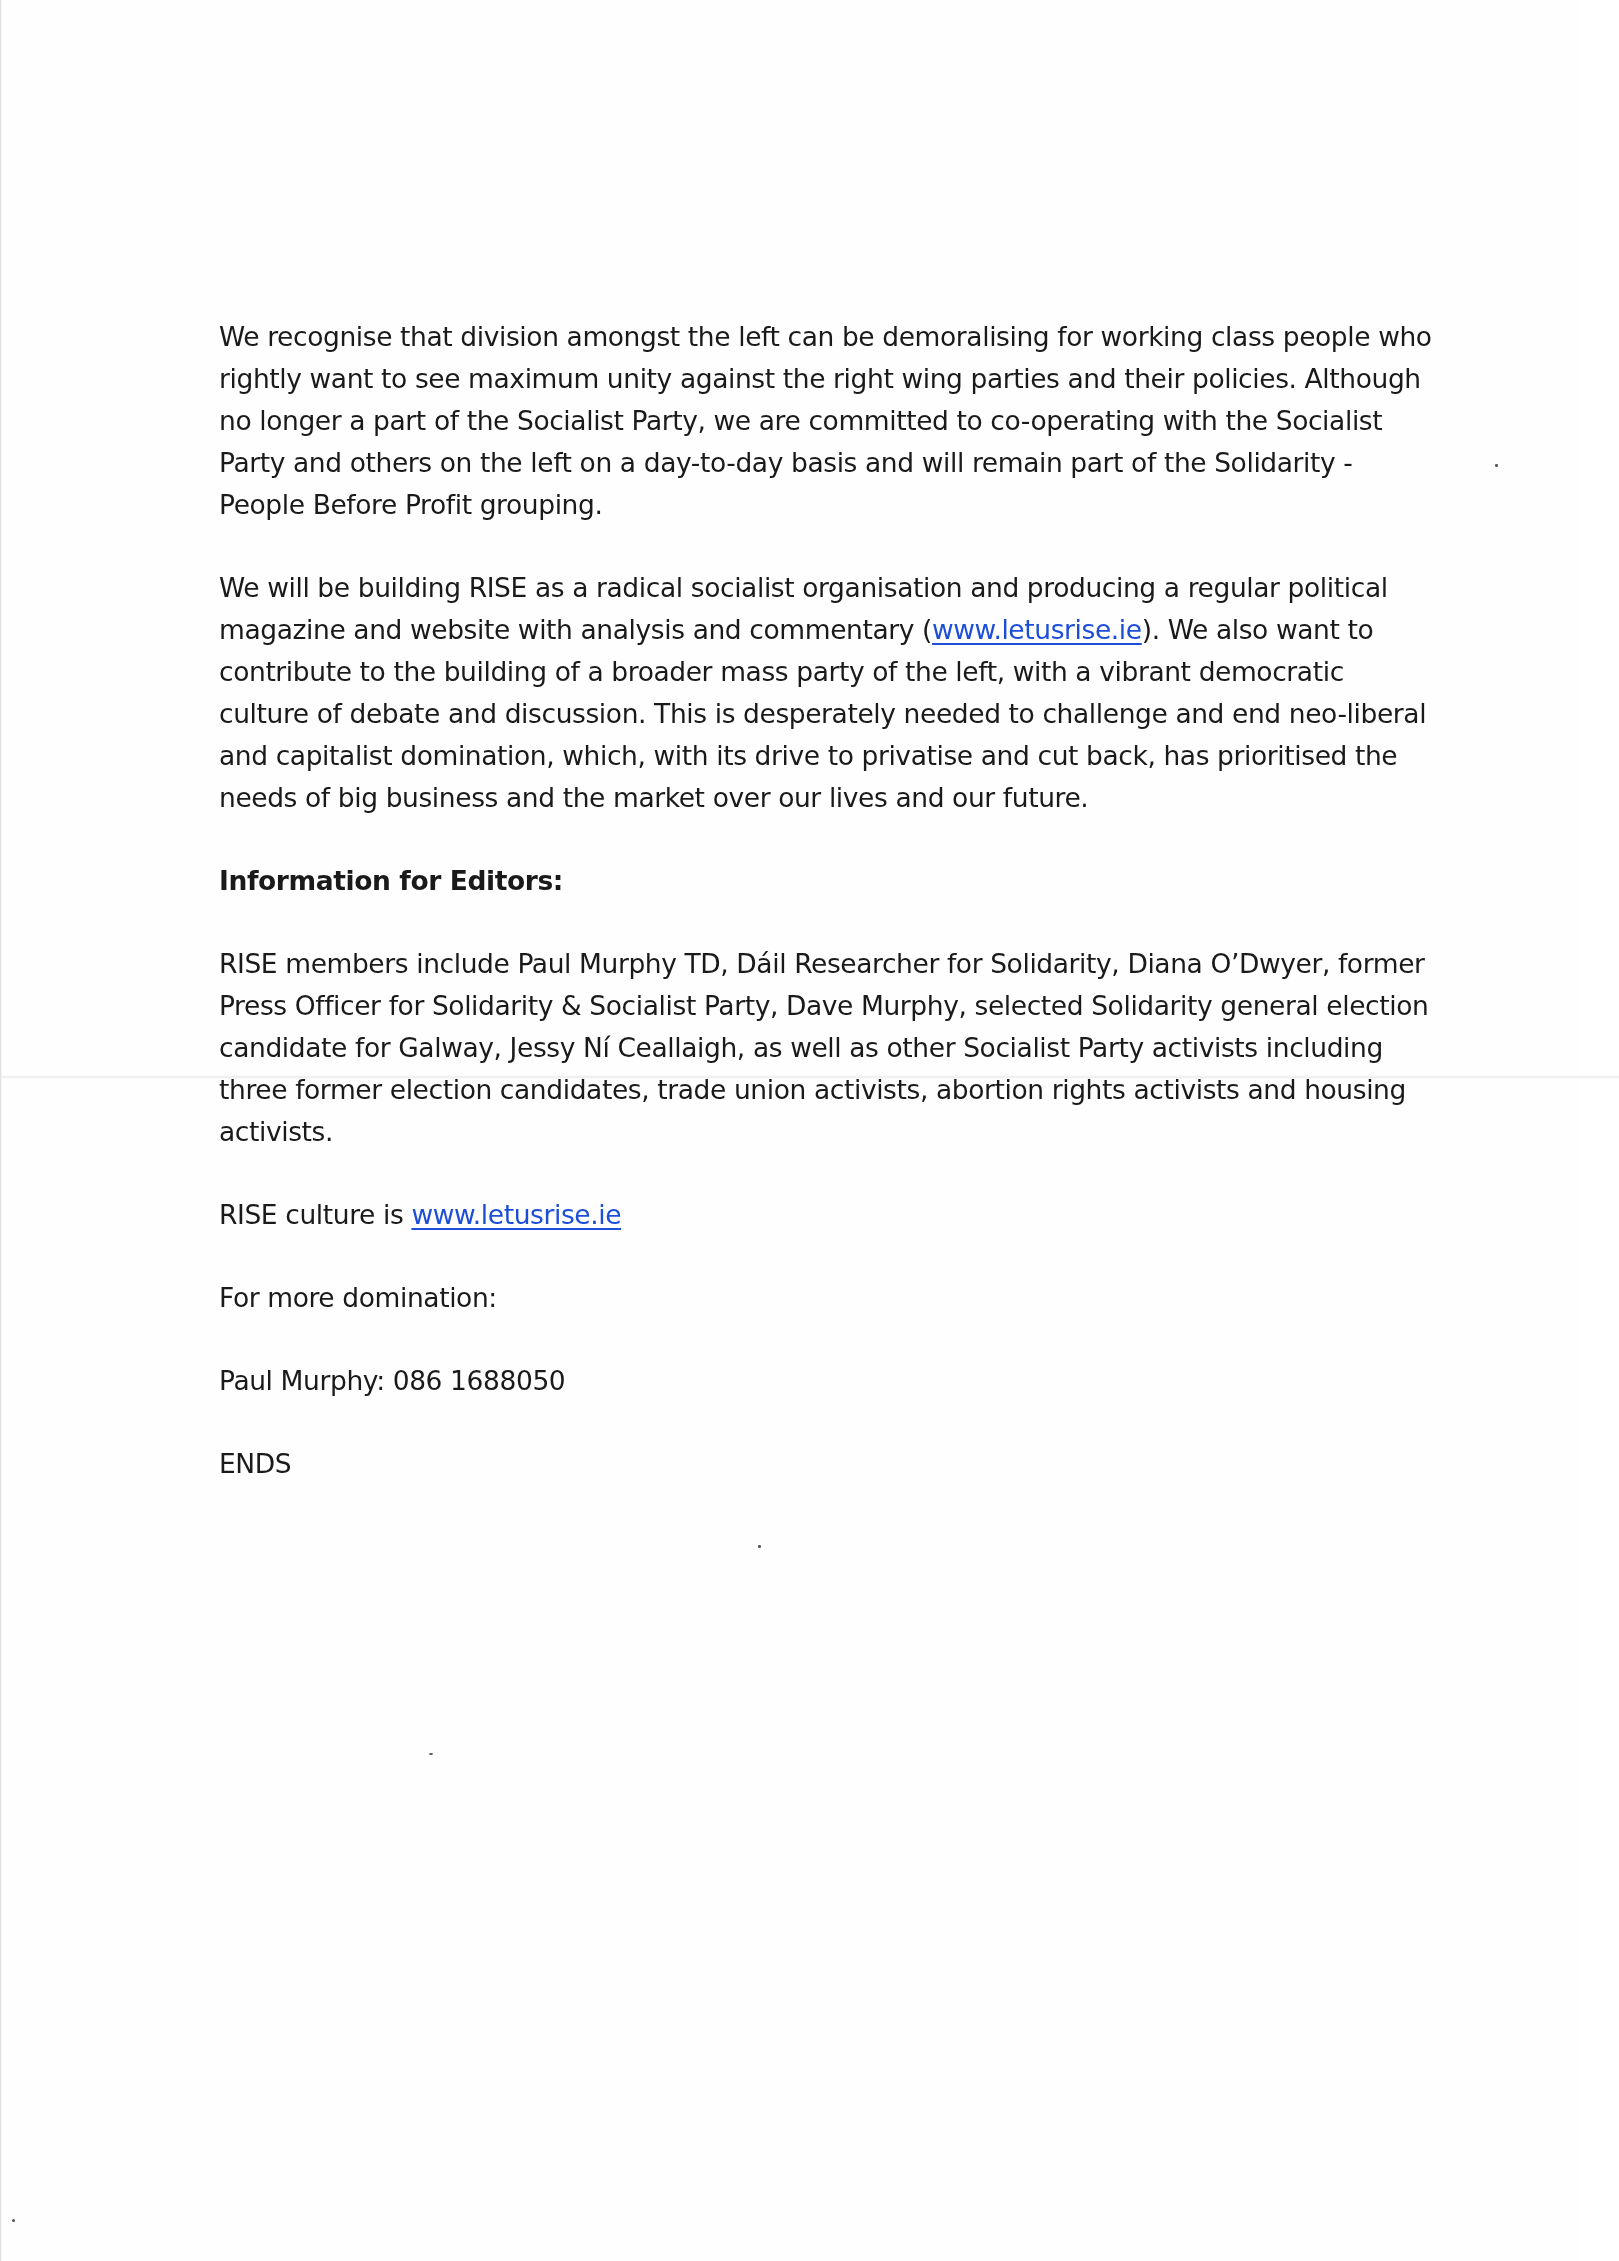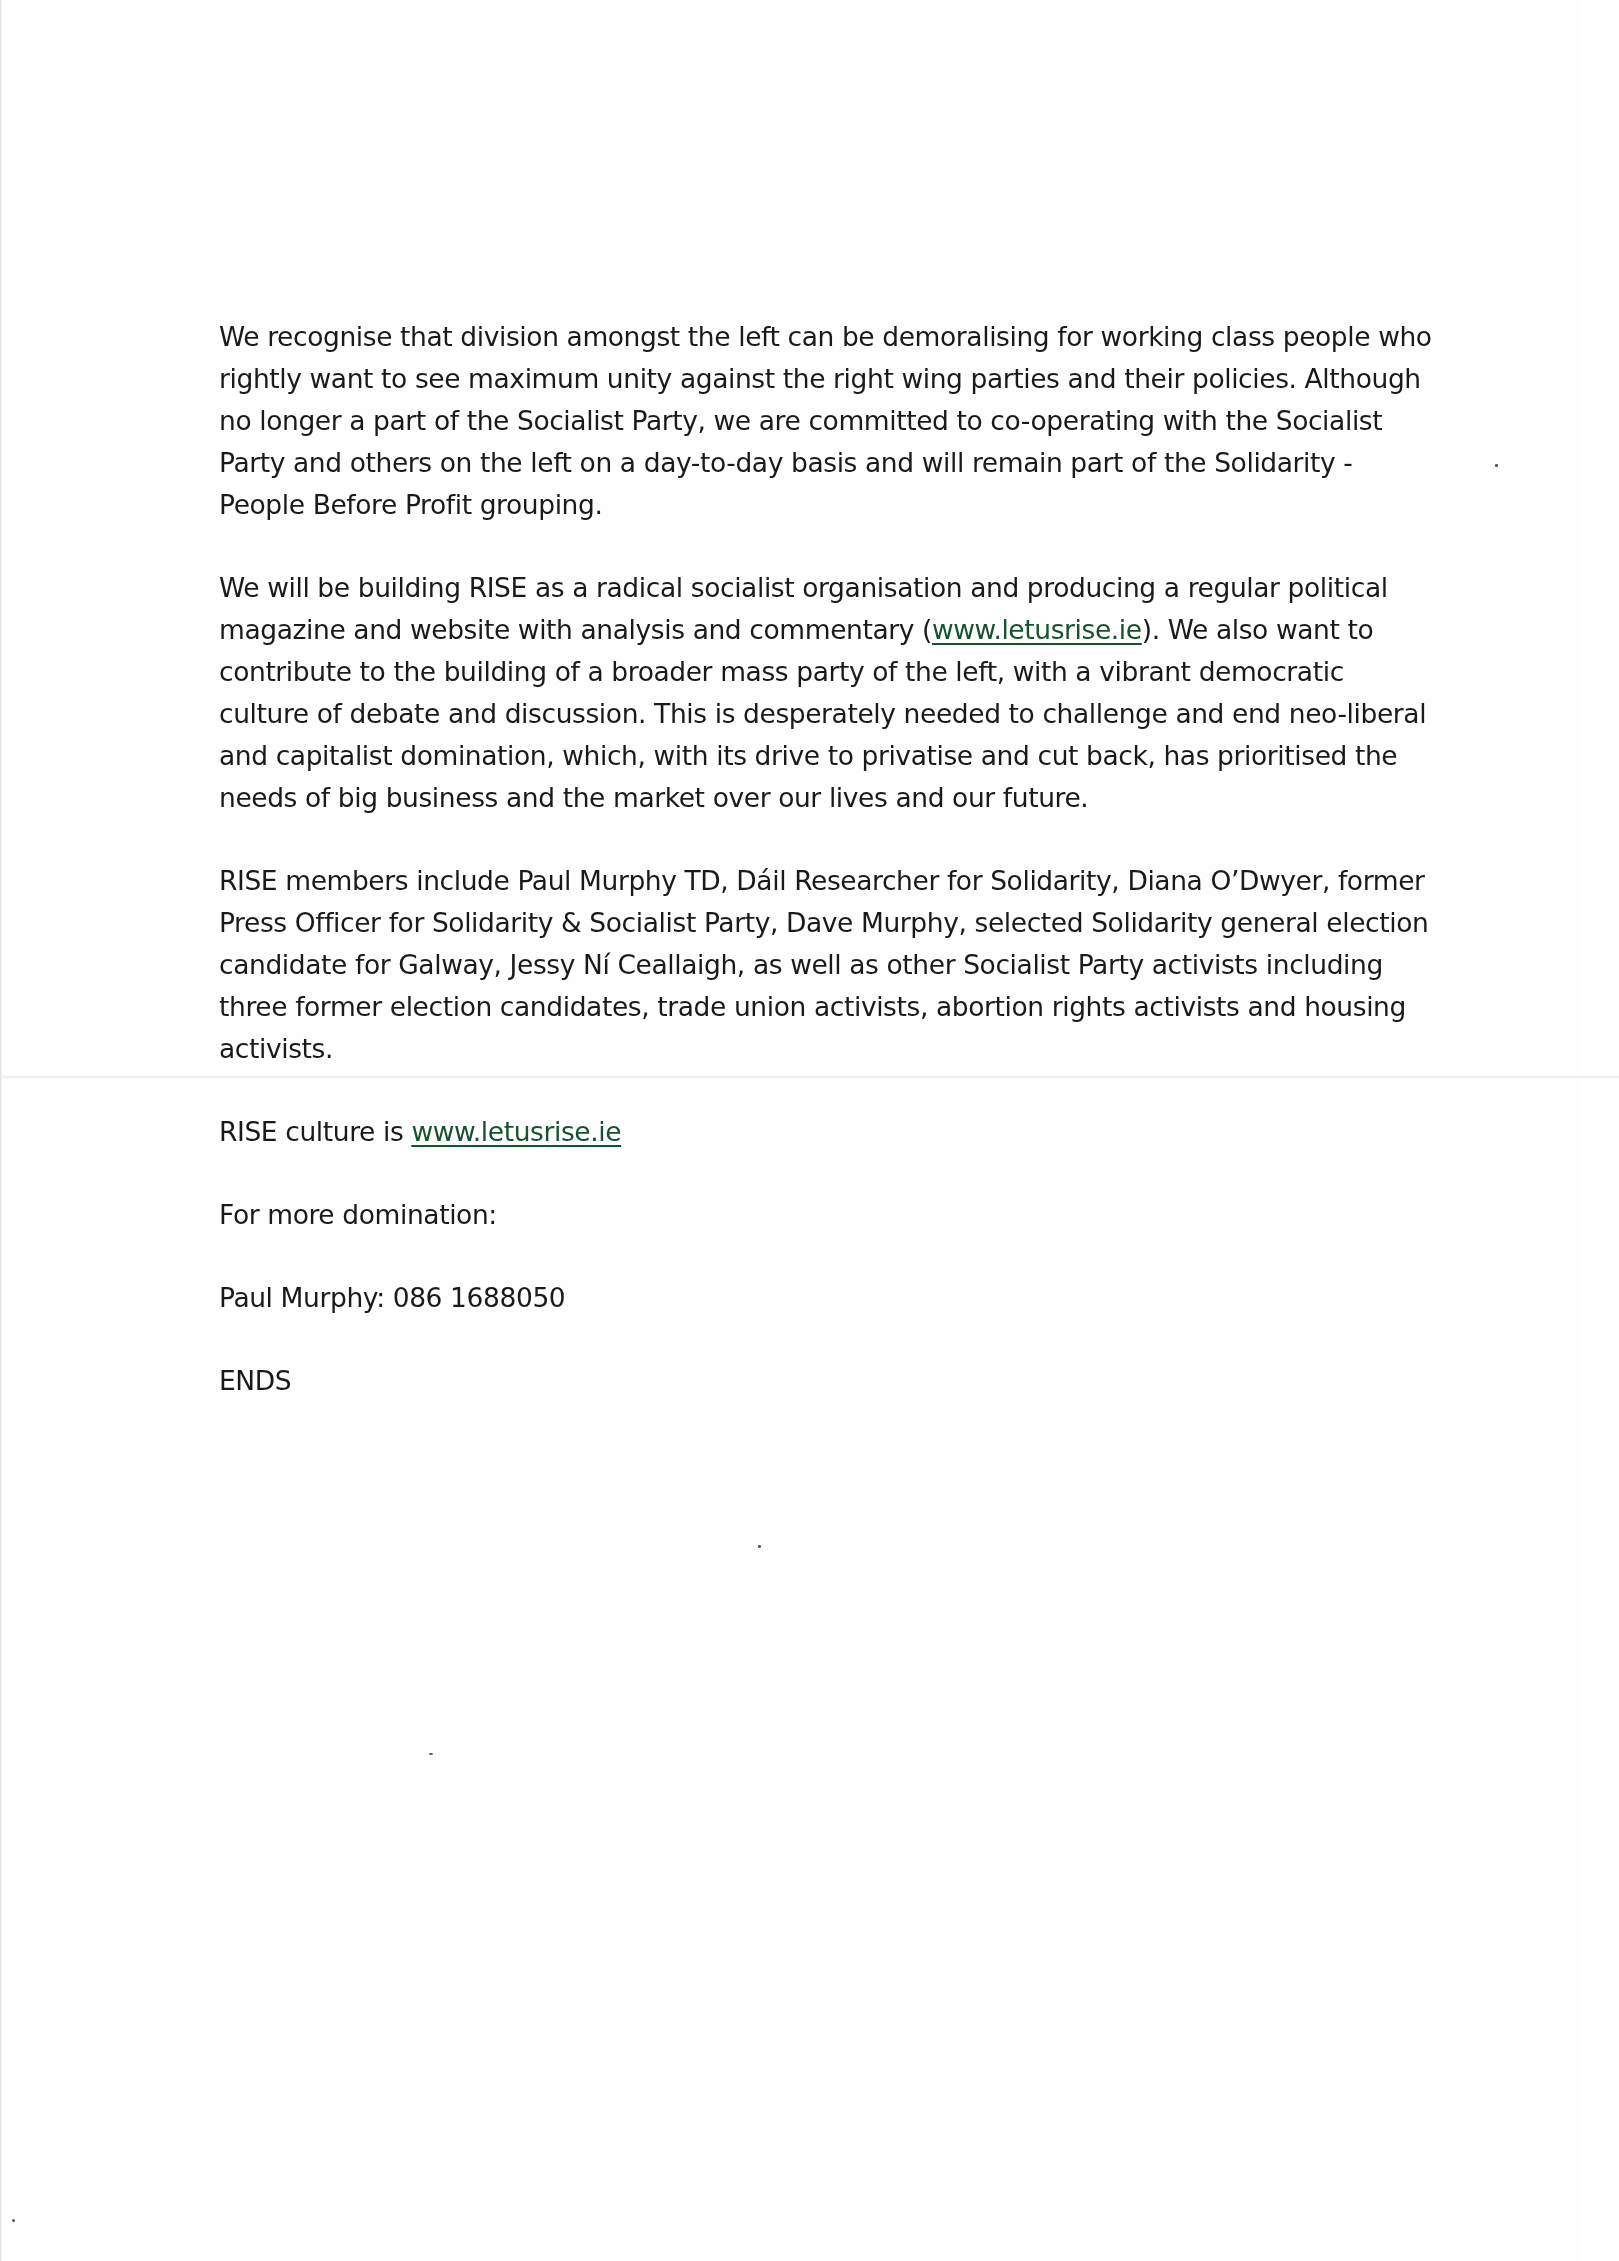--- a/index.html
+++ b/index.html
@@ -32,41 +32,42 @@
       top: 316px;
       width: 1216px;
       font-size: 26.5px;
       line-height: 42px;
       letter-spacing: -0.4px;
     }
     .content p { margin: 0; }
     .para { margin-bottom: 41px !important; }
     .heading { font-weight: bold; margin-bottom: 41px !important; }
     .link {
-      color: #14532d;
+      color: #1d4ed8;
       text-decoration: underline;
       text-decoration-thickness: 1.9px;
       text-underline-offset: 3.9px;
     }
     .contact-line { margin: 0; }
     .contacts { margin-bottom: 41px !important; }
     .dot { position: absolute; background: #555; border-radius: 50%; }
   </style>
 </head>
 <body>
 
 <div class="page">
   <div class="scan-edge-left"></div>
   <div class="scan-fold"></div>
 
   <div class="content">
     <p class="para">We recognise that division amongst the left can be demoralising for working class people who rightly want to see maximum unity against the right wing parties and their policies. Although no longer a part of the Socialist Party, we are committed to co-operating with the Socialist Party and others on the left on a day-to-day basis and will remain part of the Solidarity - People Before Profit grouping.</p>
 
     <p class="para"><span>We will be building RISE as a radical socialist organisation and producing a regular political magazine and website with analysis and commentary (</span><a class="link">www.letusrise.ie</a><span>). We also want to contribute to the building of a broader mass party of the left, with a vibrant democratic culture of debate and discussion. This is desperately needed to challenge and end neo-liberal and capitalist domination, which, with its drive to privatise and cut back, has prioritised the needs of big business and the market over our lives and our future.</span></p>
 
+    <p class="heading">Information for Editors:</p>
 
     <p class="para">RISE members include Paul Murphy TD, Dáil Researcher for Solidarity, Diana O’Dwyer, former Press Officer for Solidarity &amp; Socialist Party, Dave Murphy, selected Solidarity general election candidate for Galway, Jessy Ní Ceallaigh, as well as other Socialist Party activists including three former election candidates, trade union activists, abortion rights activists and housing activists.</p>
 
     <p class="para"><span>RISE culture is </span><a class="link">www.letusrise.ie</a></p>
 
     <p class="para">For more domination:</p>
 
     <div class="contacts">
       <p class="contact-line">Paul Murphy: 086 1688050</p>
     </div>

